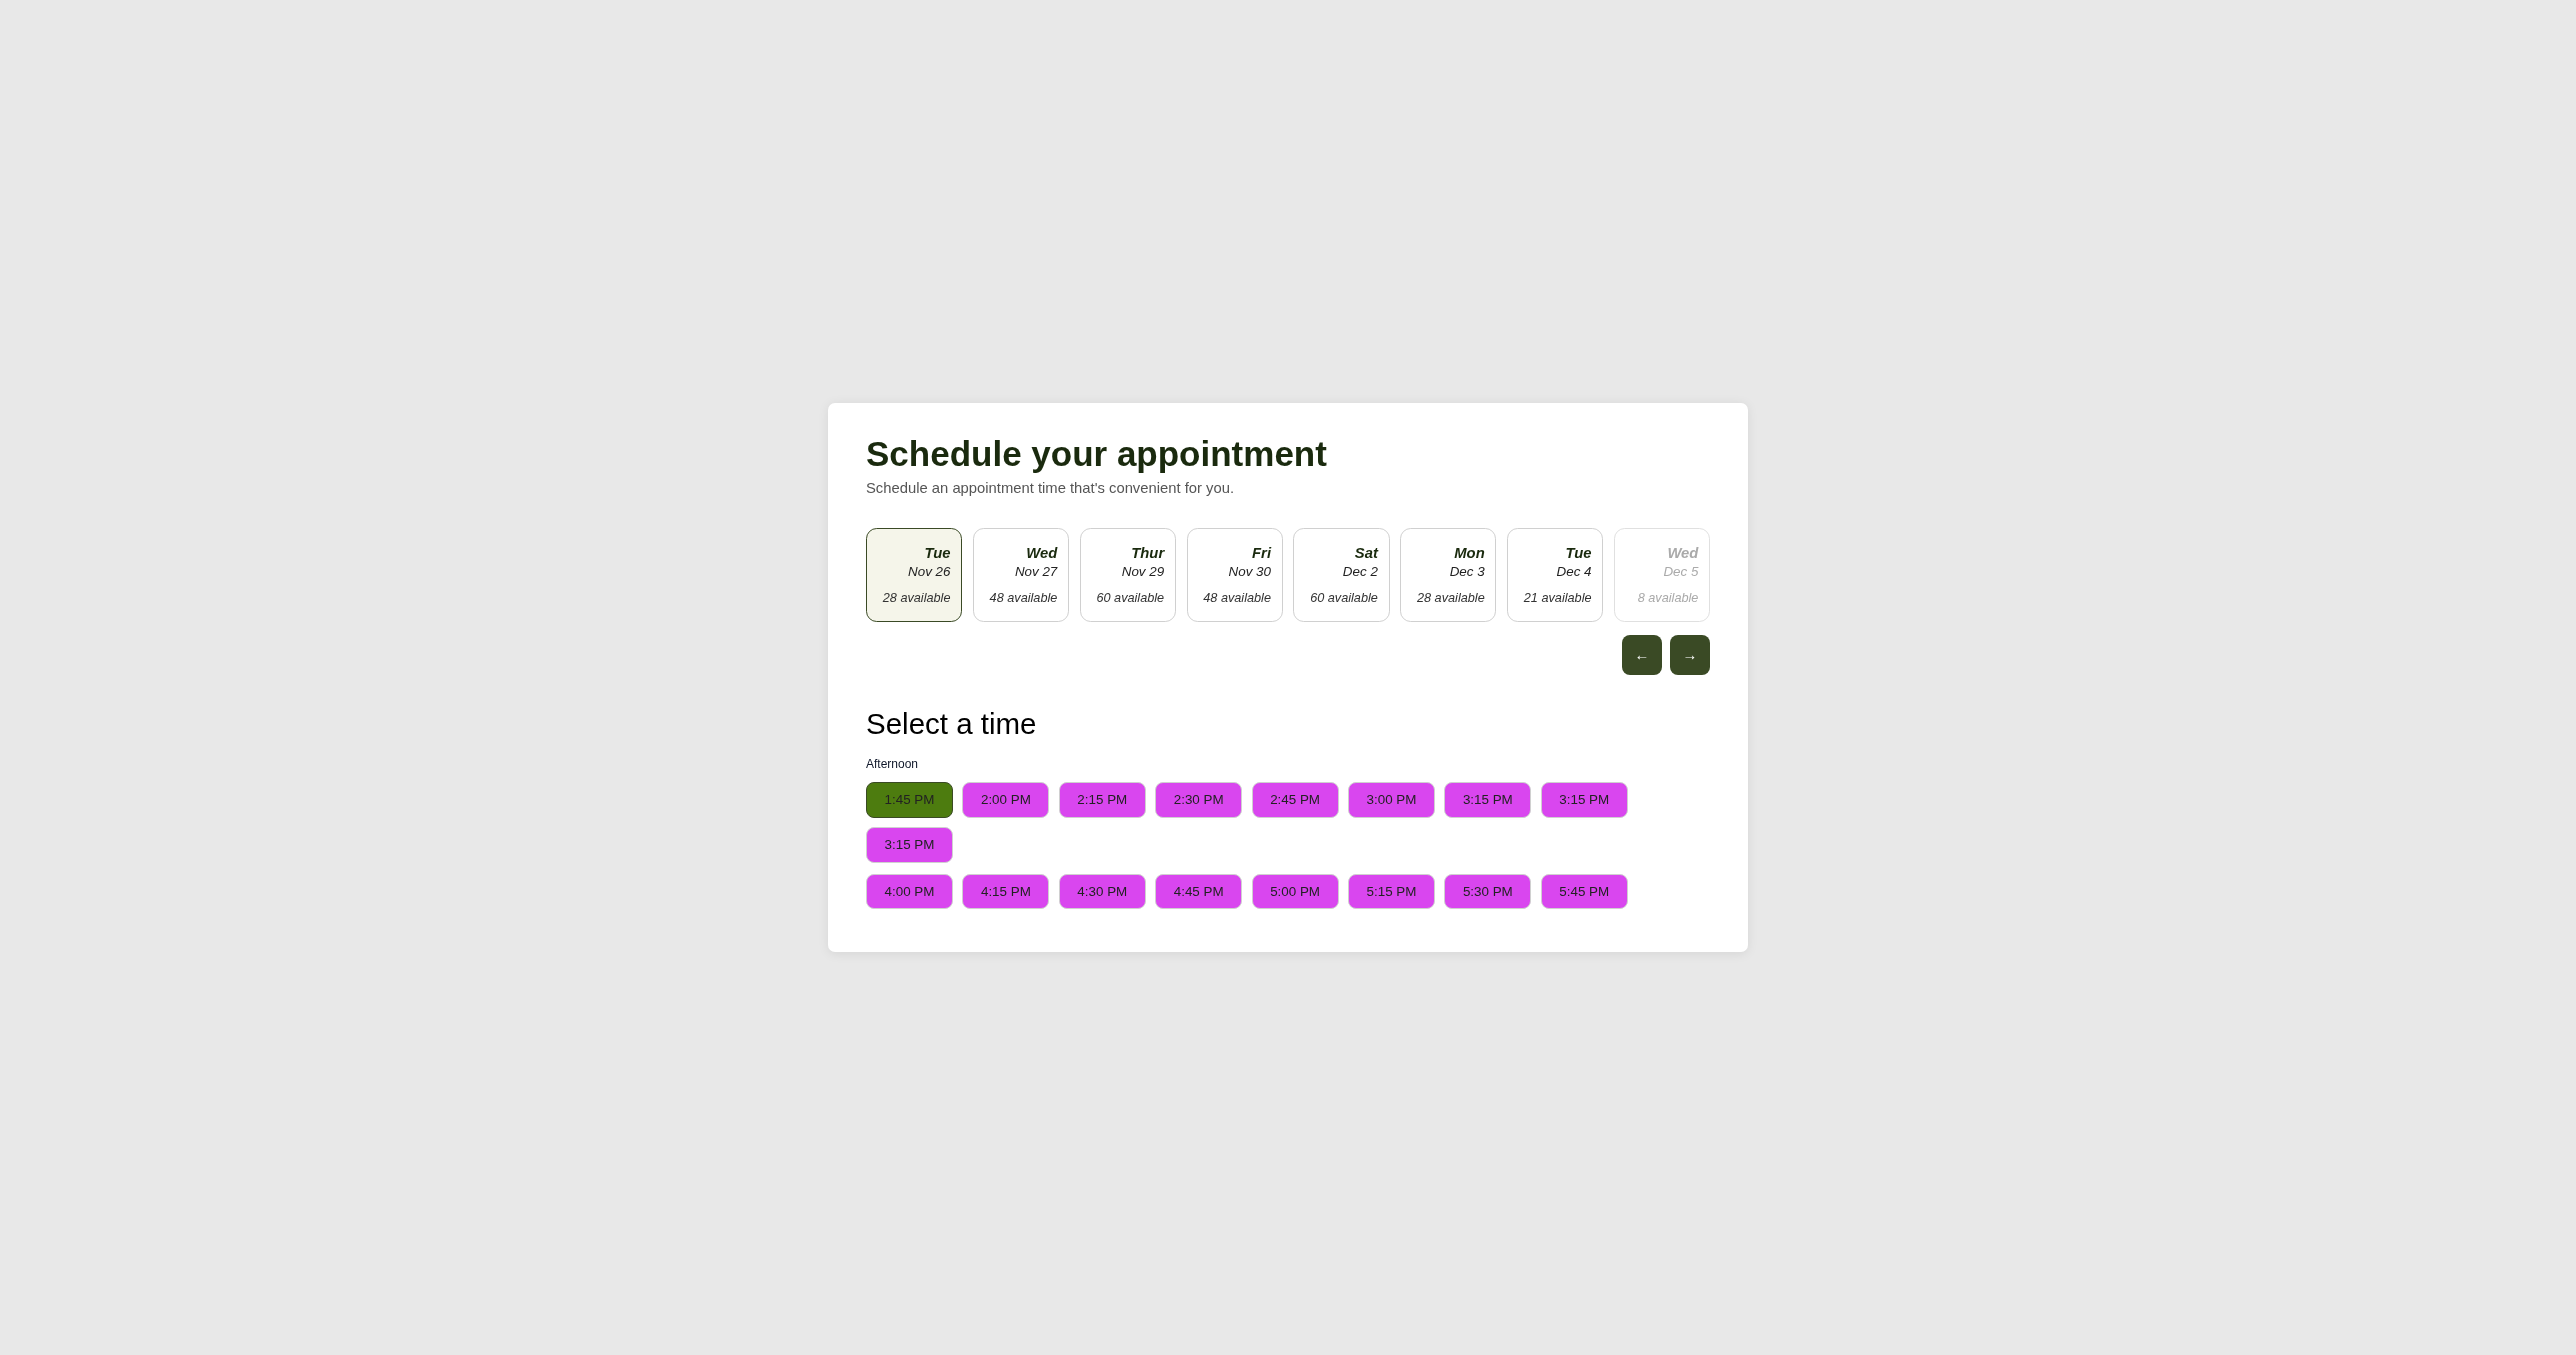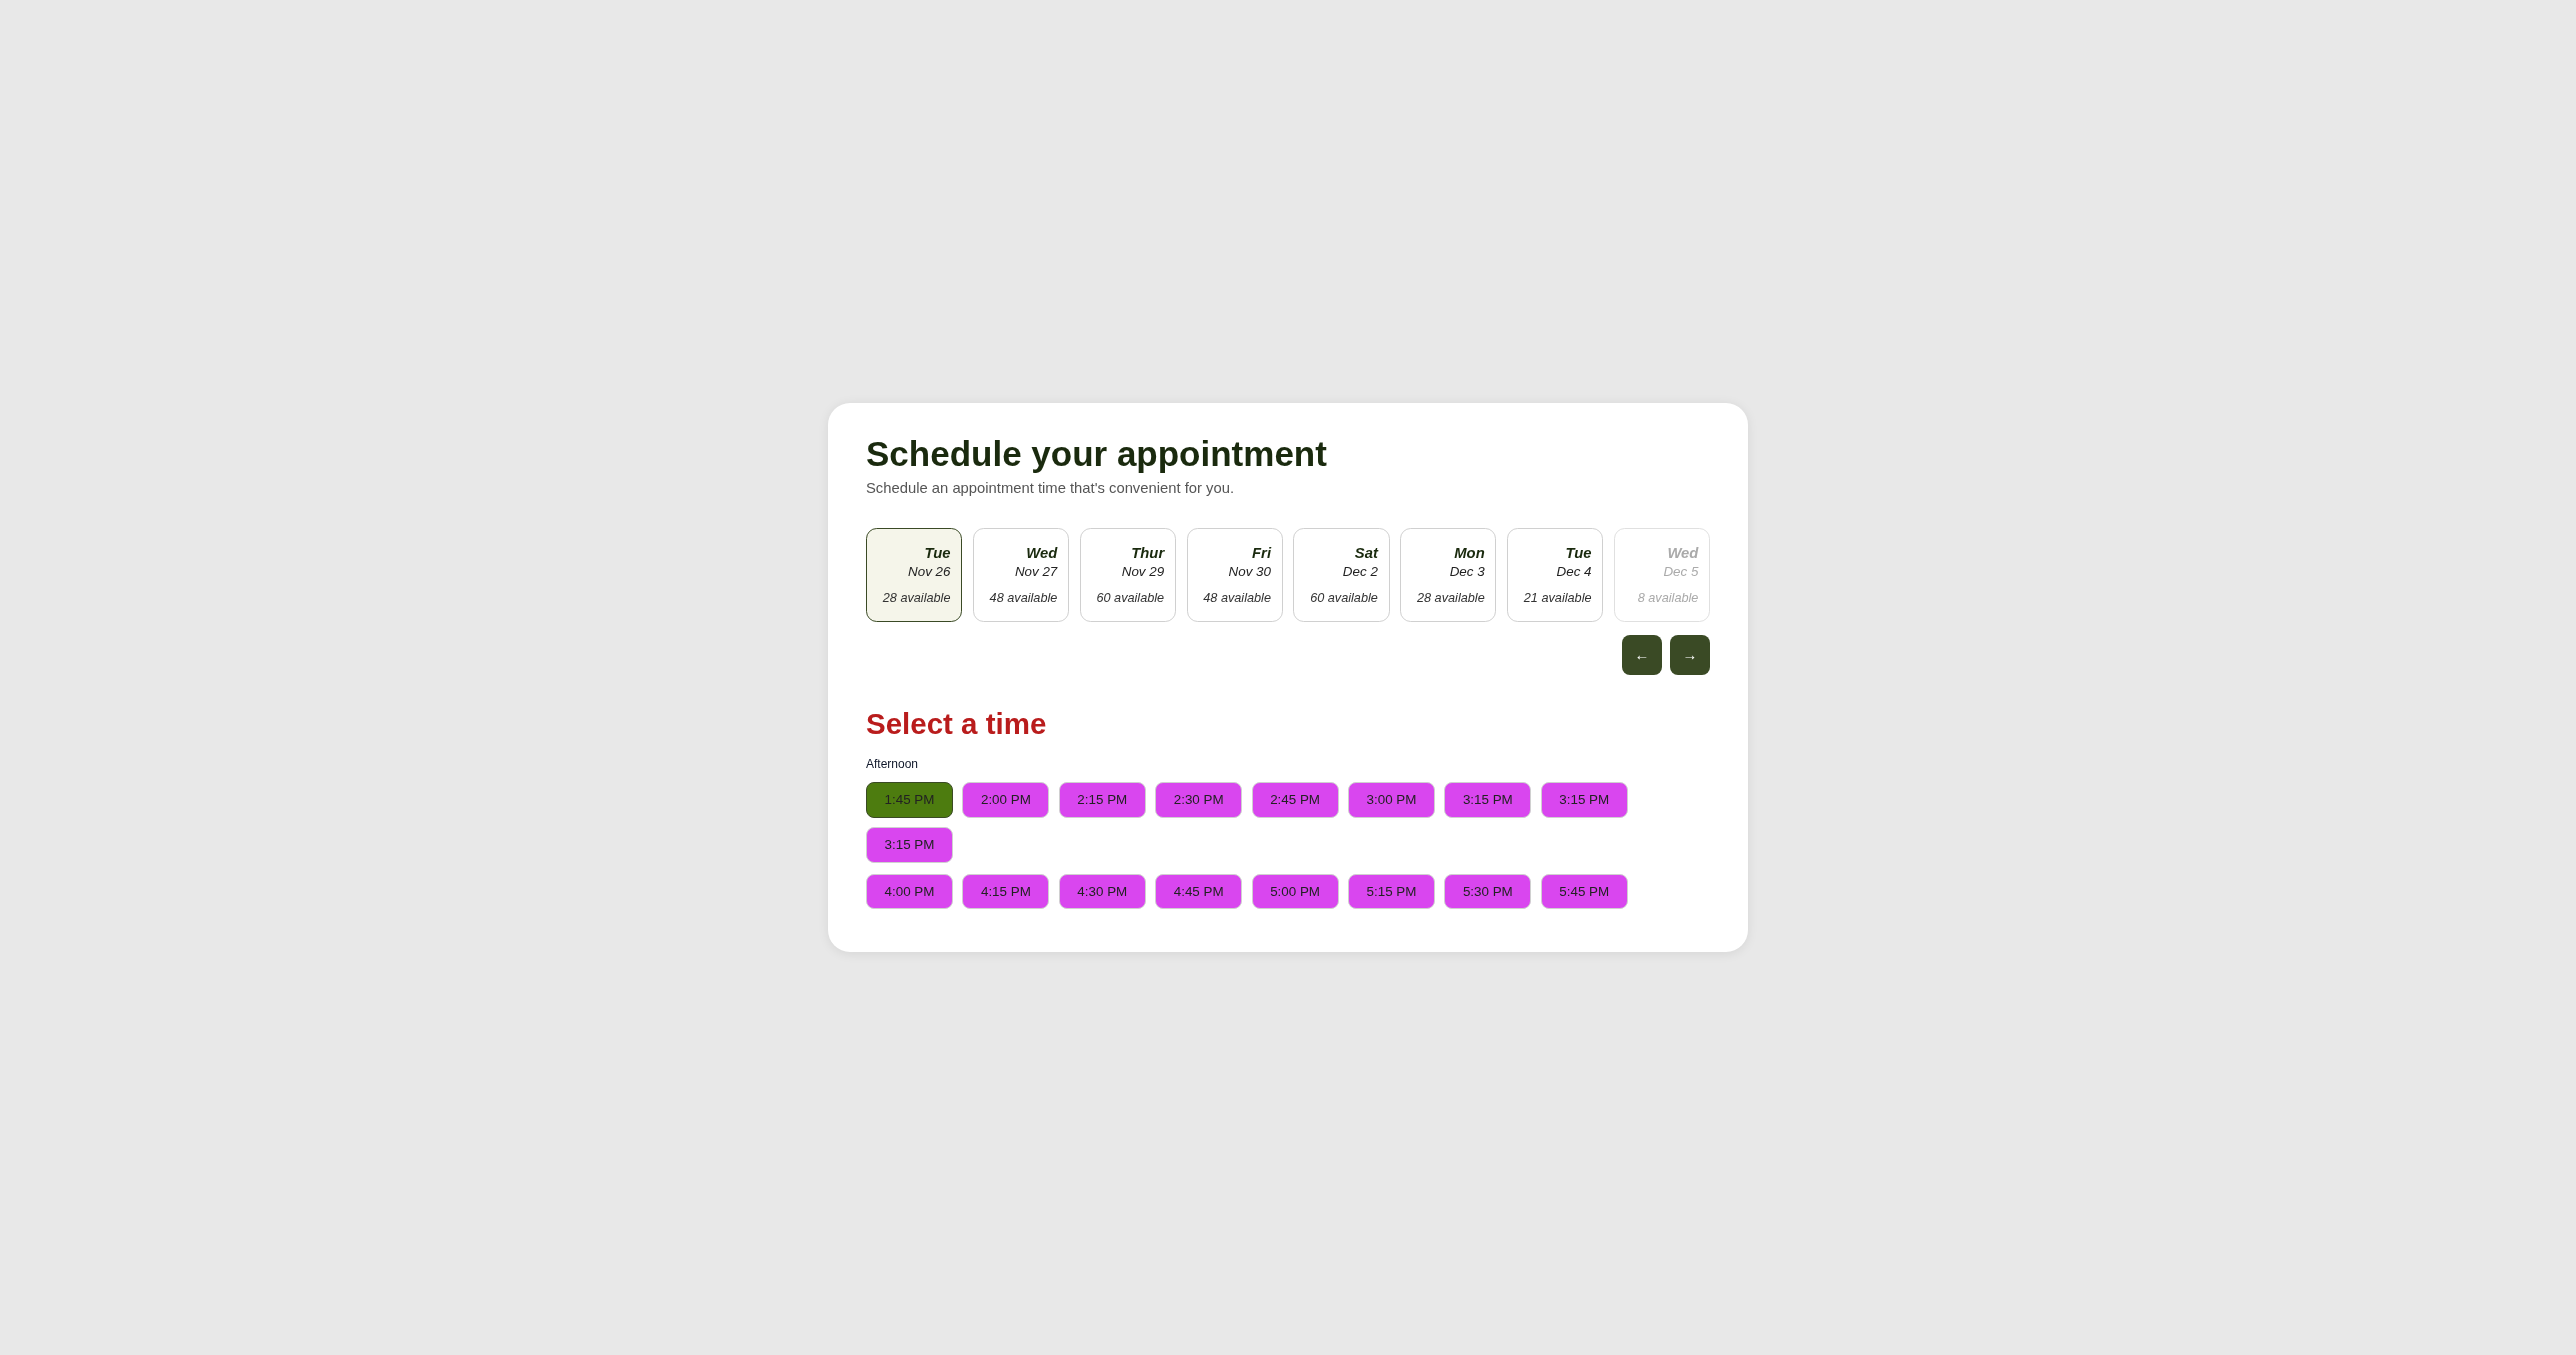--- a/index.html
+++ b/index.html
@@ -12,21 +12,21 @@
       background: #e8e8e8;
       display: flex;
       justify-content: center;
       align-items: center;
       min-height: 100vh;
       font-family: -apple-system, BlinkMacSystemFont, 'Segoe UI', sans-serif;
     }
 
     .card {
       background: #ffffff;
-      border-radius: 22px;
+      border-radius: 7px;
       padding: 32px 38px;
       width: 920px;
       max-width: 98vw;
       box-shadow: 0 1.3px 10.7px rgba(0,0,0,0.08);
     }
 
     .page-title {
       font-size: 35px;
       font-weight: 700;
       color: #1a2a0e;
@@ -110,22 +110,22 @@
       color: #fff;
       font-size: 14.8px;
       cursor: pointer;
       display: flex;
       align-items: center;
       justify-content: center;
     }
 
     .section-title {
       font-size: 29.5px;
-      font-weight: 700;
-      color: #b91c1c;
+      font-weight: 400;
+      color: #000000;
       margin-bottom: 16px;
     }
 
     .time-section-label {
       font-size: 12px;
       color: #0f172a;
       margin-bottom: 10.7px;
     }
 
     .time-grid {

